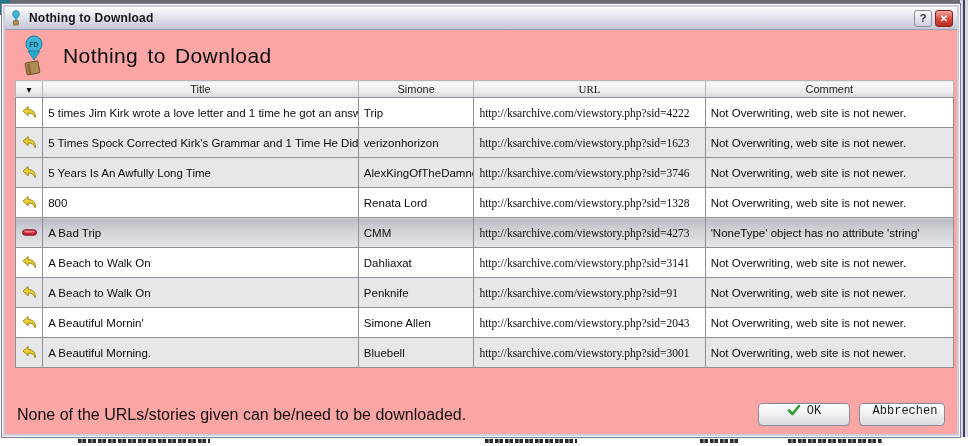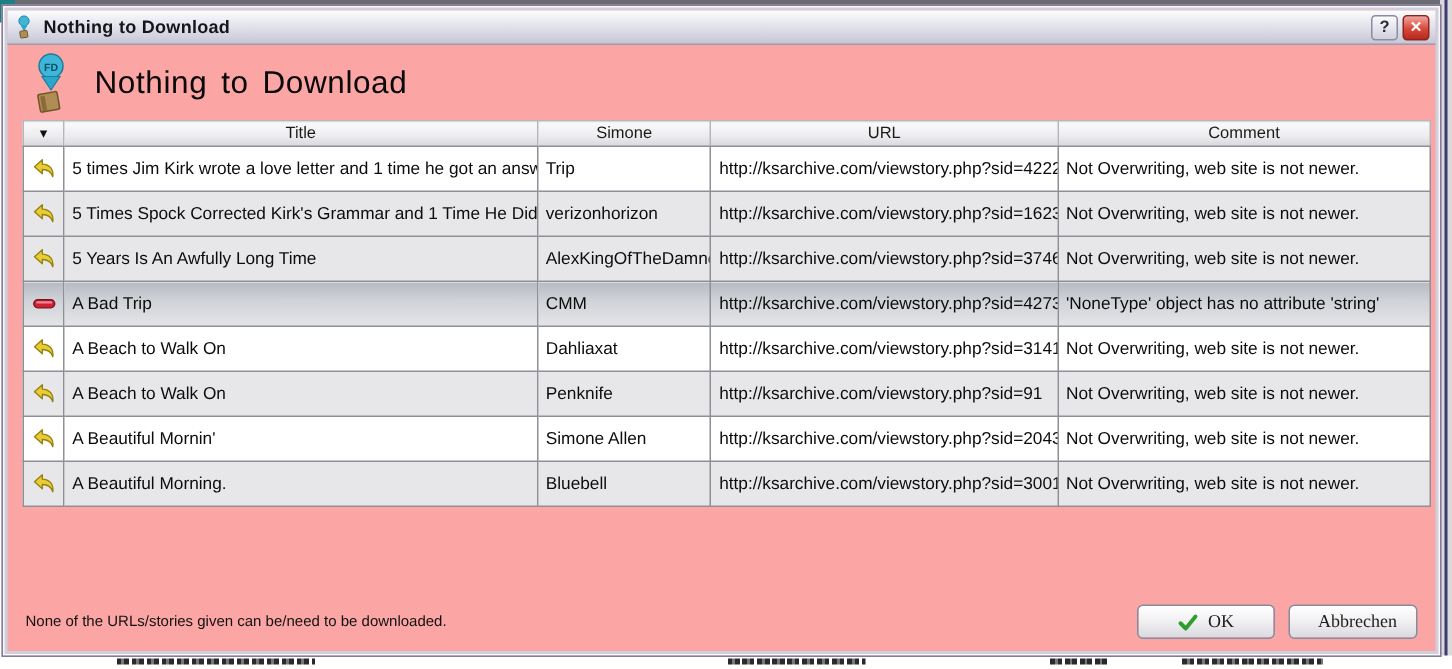--- a/index.html
+++ b/index.html
@@ -56,42 +56,42 @@
   }
   thead th {
     height:17px; text-align:center; padding:0 2px;
     background:linear-gradient(#fafafb 0%, #ececef 60%, #d8d8dd 100%);
     border:1px solid #b5b5bd; border-bottom:1px solid #8f8f97;
     font-size:11px; color:#1a1a1a;
   }
   .c-icon { width:27px; text-align:center; padding:0; }
   .c-title { width:314px; }
   .c-author { width:115px; }
-  .c-url { width:230px; }
+  .c-url { width:230px;font-family:Liberation Serif, serif; }
   .c-comment { width:247px; }
   tr.alt td { background:#e7e7e9; }
   tr.selected td {
     background:linear-gradient(#b7bbc2 0%, #cfd2d7 40%, #e4e5e8 100%);
     border-top-color:#7d7d85;
   }
   .sorticon { font-size:10px; color:#111; }
   td svg, .c-icon svg { display:block; margin:0 auto; }
 
   
   .statusbar {
     position:absolute; left:3px; right:3px; bottom:3px; height:39px;
     display:flex; align-items:center; padding:0 12px;
   }
-  .status-text { font-size:10px; color:#111; flex:1; }
+  .status-text { font-size:16px; color:#111; flex:1; }
   .btn {
     height:23px; border-radius:4px; border:1px solid #8a8a9e;
     background:linear-gradient(#ffffff 0%, #f0f0f3 50%, #d9d9df 100%);
     box-shadow: inset 0 1px 0 #fff;
-    display:inline-flex; align-items:center; justify-content:center; gap:6px;
-    font-family:Liberation Serif, serif; font-size:12px; color:#1c1c1c;
+    display:inline-flex; align-items:flex-start; justify-content:center; gap:6px;
+    font-family:Liberation Mono, monospace; font-size:12px; color:#1c1c1c;
     padding:0 14px; margin-left:9px; cursor:default;
   }
   .btn-ok { width:92px; }
   .btn-cancel { width:86px; }
 </style>
 </head>
 <body>
 
 <div class="bg-topline"></div>
 <div class="bg-teal"></div>
@@ -168,20 +168,31 @@
           </tr>
           <tr class="alt">
             <td class="c-icon">
               <svg width="17" height="15" viewBox="0 0 17 15">
                 <path d="M7.2 1.5 L2 6.2 L7.2 10.8 L7.2 8 C10.8 8 13.2 9.6 14.2 12.8 C14.9 7.6 12 4.6 7.2 4.4 Z" fill="#e9cb35" stroke="#93820f" stroke-width="0.9" stroke-linejoin="round"></path>
               </svg>
             </td>
             <td class="c-title">5 Years Is An Awfully Long Time</td>
             <td class="c-author">AlexKingOfTheDamned</td>
             <td class="c-url">http://ksarchive.com/viewstory.php?sid=3746</td>
+            <td class="c-comment">Not Overwriting, web site is not newer.</td>
+          </tr>
+          <tr>
+            <td class="c-icon">
+              <svg width="17" height="15" viewBox="0 0 17 15">
+                <path d="M7.2 1.5 L2 6.2 L7.2 10.8 L7.2 8 C10.8 8 13.2 9.6 14.2 12.8 C14.9 7.6 12 4.6 7.2 4.4 Z" fill="#e9cb35" stroke="#93820f" stroke-width="0.9" stroke-linejoin="round"></path>
+              </svg>
+            </td>
+            <td class="c-title">800</td>
+            <td class="c-author">Renata Lord</td>
+            <td class="c-url">http://ksarchive.com/viewstory.php?sid=1328</td>
             <td class="c-comment">Not Overwriting, web site is not newer.</td>
           </tr>
           <tr class="selected">
             <td class="c-icon">
               <svg width="17" height="15" viewBox="0 0 17 15">
                 <rect x="1.5" y="4.8" width="14" height="5.4" rx="2.7" fill="#cc2233" stroke="#7e1020" stroke-width="0.9"></rect>
                 <rect x="3.2" y="5.8" width="10.6" height="1.6" rx="0.8" fill="#ee8896"></rect>
               </svg>
             </td>
             <td class="c-title">A Bad Trip</td>

